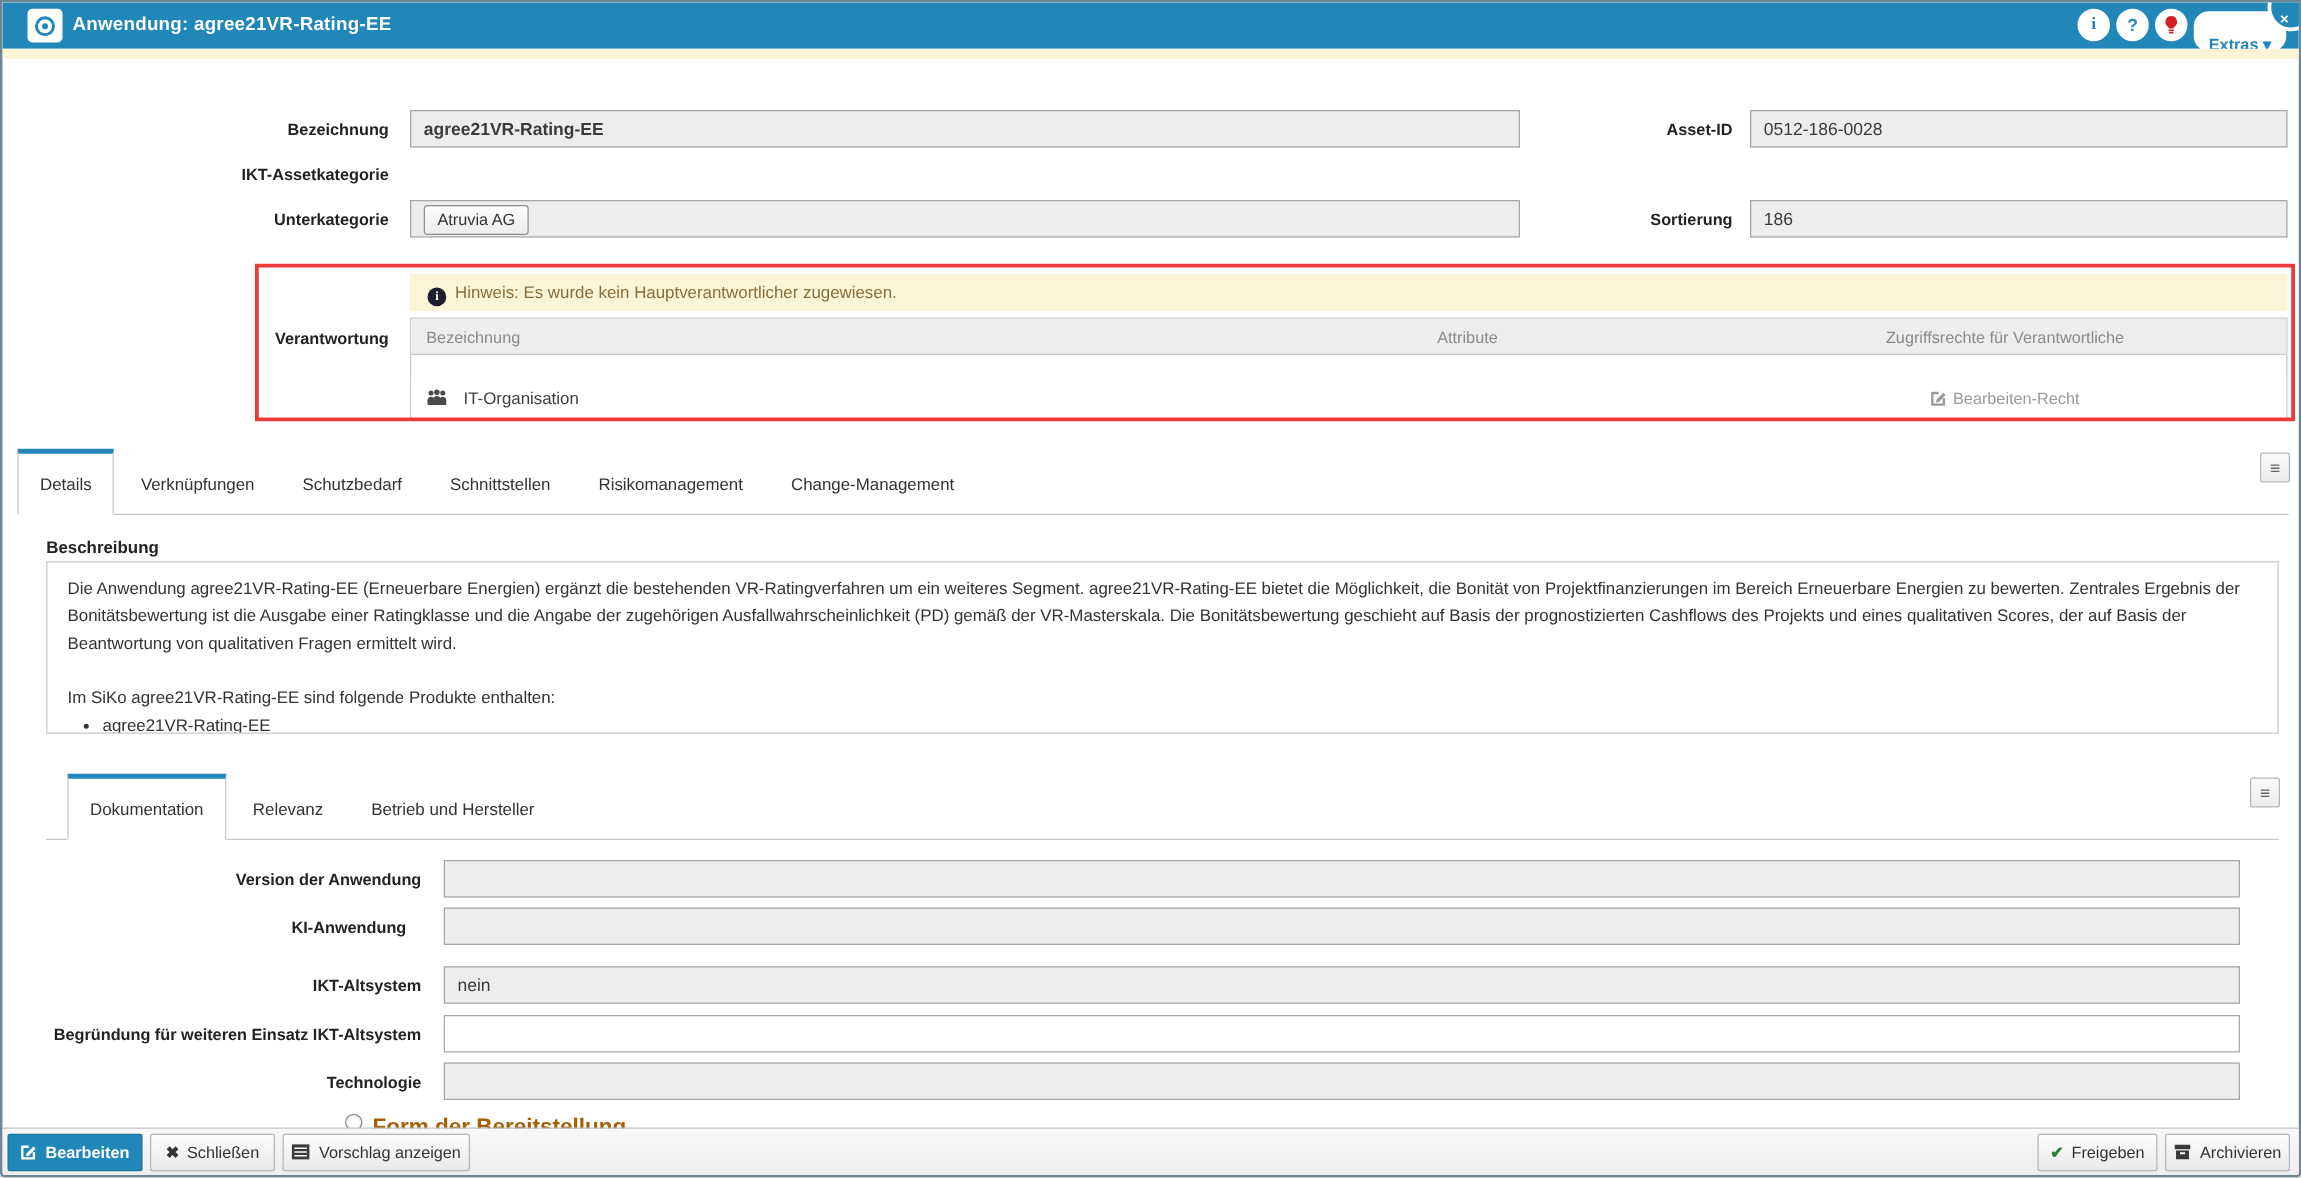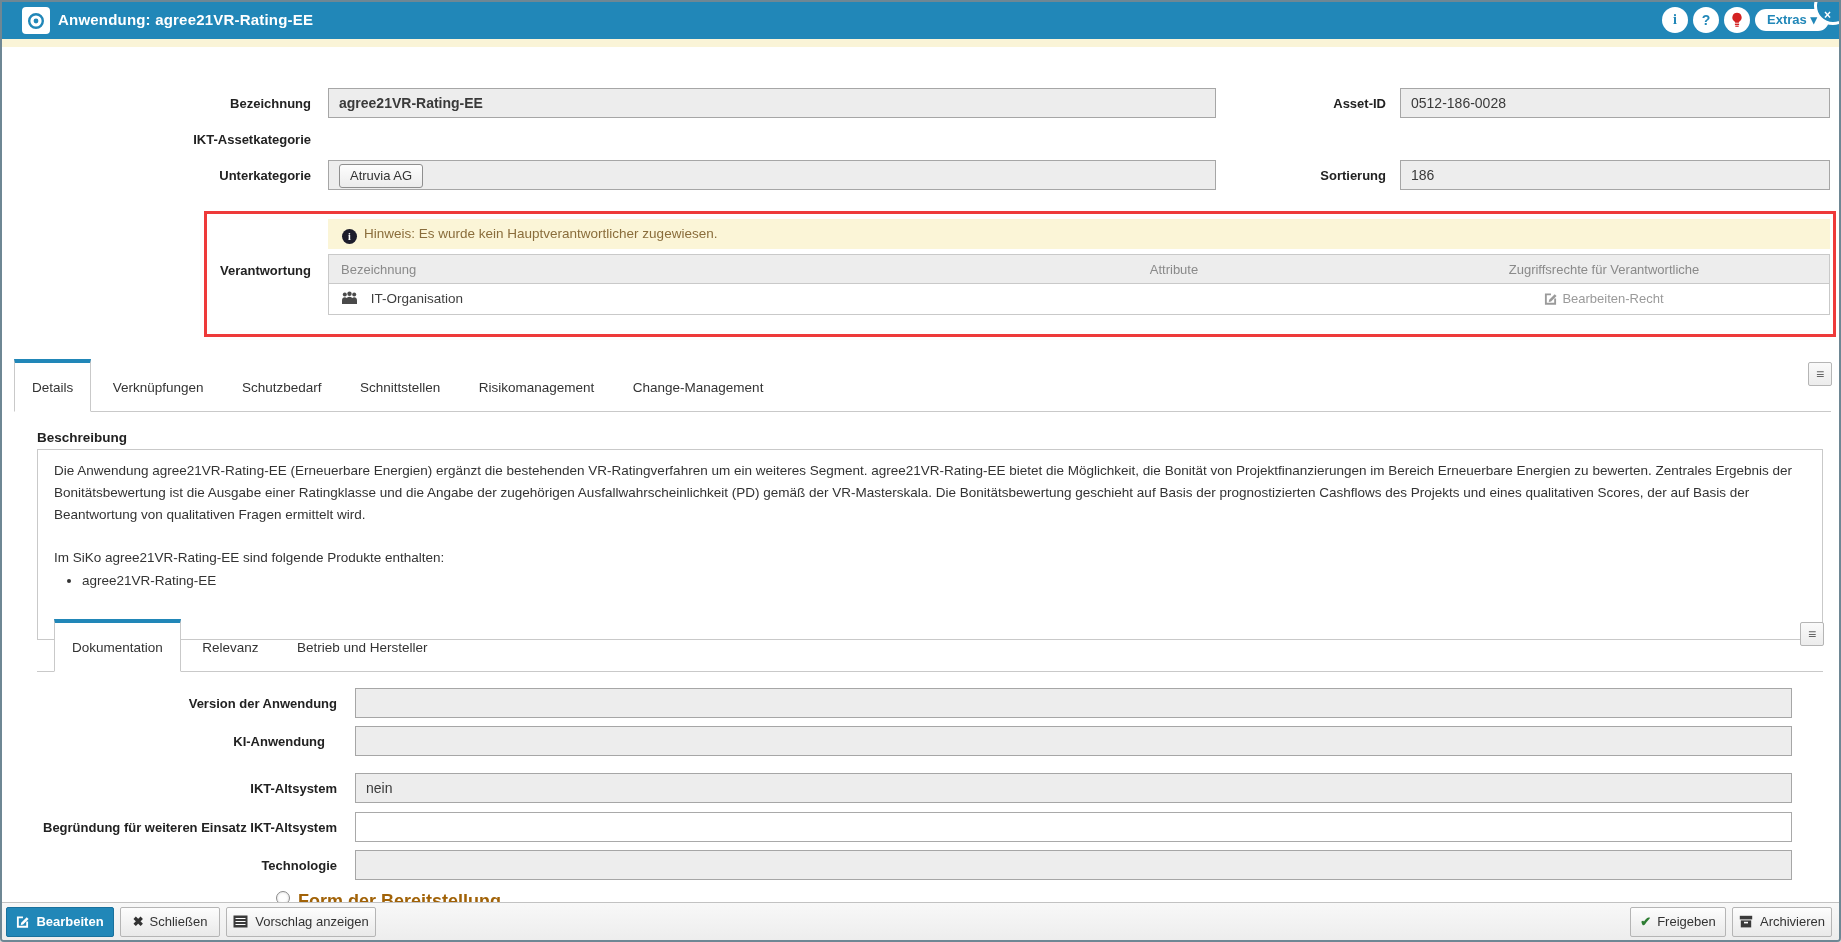--- a/index.html
+++ b/index.html
@@ -8,21 +8,21 @@
   .window { position:relative; width:1841px; height:942px; background:#fff;
             border:2px solid #6e8794; border-radius:0 0 4px 4px; overflow:hidden; }
 
   
   .topbar { position:absolute; left:0; top:0; right:0; height:37px; background:#2187b8; }
   .logo-box { position:absolute; left:20px; top:5px; width:28px; height:27px; background:#fff;
               border-radius:4px; display:flex; align-items:center; justify-content:center; }
   .app-title { position:absolute; left:56px; top:9px; color:#fff; font-weight:bold; font-size:15px; letter-spacing:.2px; }
   .circle-btn { position:absolute; top:5px; width:26px; height:26px; border-radius:50%; background:#fff;
                 color:#2187b8; font-weight:bold; font-size:14px; line-height:26px; text-align:center; cursor:pointer; }
-  .extras-btn { position:absolute; top:7px; left:1753px; height:22px; padding:0 12px; background:#fff;
+  .extras-btn { position:absolute; top:7px; left:1753px; height:22px; padding:16px 12px; background:#fff;
                 border-radius:12px; color:#2187b8; font-weight:bold; font-size:13px; line-height:22px; cursor:pointer; }
   .corner-close { position:absolute; top:-15px; right:-13px; width:38px; height:38px; border-radius:50%;
                   border:3px solid #fff; background:#2187b8; z-index:60; cursor:pointer;
                   color:#fff; font-size:12px; font-weight:bold; text-align:left; }
   .corner-close span { position:absolute; left:7px; top:18px; }
   .cream-strip { position:absolute; left:0; top:37px; right:0; height:8px; background:#faf4d7; }
 
   
   .flabel { position:absolute; font-size:13px; font-weight:bold; color:#222; text-align:right; }
   .input { position:absolute; height:30px; background:#ededed; border:1px solid #a6a6a6;
@@ -35,40 +35,40 @@
 
   
   .warn-banner { position:absolute; left:326px; right:9px; top:217px; height:30px; background:#fbf5d7;
                  font-size:13.5px; color:#8a6d3b; line-height:30px; padding-left:14px; }
   .warn-ico { display:inline-block; width:15px; height:15px; border-radius:50%; background:#1d1d2b; color:#fff;
               font-size:10px; font-weight:bold; text-align:center; line-height:15px; vertical-align:-2px; margin-right:7px;
               font-family:"Liberation Serif", serif; }
   .resp-table { position:absolute; left:326px; right:9px; top:252px; border:1px solid #c9c9c9; background:#fff; }
   .resp-head { display:flex; height:29px; background:#ededed; border-bottom:1px solid #c9c9c9;
                font-size:13px; color:#8a8a8a; line-height:29px; }
-  .resp-row { display:flex; height:30px; background:#fff; font-size:13.5px; color:#3f3f3f; line-height:30px; cursor:pointer; }
+  .resp-row { display:flex; height:30px; background:#fff; font-size:13.5px; color:#3f3f3f; line-height:30px; cursor:pointer;margin-top:20px; }
   .col-name { width:640px; padding-left:12px; }
   .col-attr { width:410px; text-align:center; }
   .col-rights { flex:1; text-align:center; }
   .rights-link { color:#9a9a9a; font-size:13px; cursor:pointer; }
   .red-annotation { position:absolute; left:202px; top:209px; right:3px; height:126px;
                     border:3px solid #ee3a3a; z-index:50; pointer-events:none; }
 
   
   .tabs { position:absolute; border-bottom:1px solid #c9c9c9; height:53px; white-space:nowrap; }
   .tab { display:inline-block; vertical-align:bottom; height:52px; line-height:58px; padding:0 17px;
          font-size:13.5px; color:#333; cursor:pointer; }
   .tab.active { height:53px; margin-bottom:-1px; background:#fff; border:1px solid #c9c9c9;
                 border-bottom-color:#fff; border-top:4px solid #2187b8; line-height:50px; }
   .panel-icon { position:absolute; width:24px; height:24px; border:1px solid #b5b5b5; background:linear-gradient(#fafafa,#ececec);
                 border-radius:2px; color:#666; text-align:center; line-height:22px; font-size:14px; cursor:pointer; }
 
   
   .section-label { position:absolute; font-size:13.5px; font-weight:bold; color:#222; }
-  .desc-box { position:absolute; left:35px; right:16px; top:447px; height:191px; border:1px solid #c9c9c9;
+  .desc-box { position:absolute; left:35px; right:16px; top:447px; height:138px; border:1px solid #c9c9c9;
               background:#fff; padding:10px 16px; font-size:13.5px; color:#333; line-height:1.62; overflow:hidden; }
   .desc-box p { margin:0; }
   .desc-box .gap { height:21px; }
   .desc-box ul { margin:2px 0 0 28px; }
 
   
   .footer { position:absolute; left:0; right:0; bottom:0; height:38px; background:linear-gradient(#f8f8f8,#ededed);
             border-top:1px solid #c2c2c2; z-index:40; }
   .btn { position:absolute; top:4px; height:30px; border:1px solid #b5b5b5; border-radius:2px;
          background:linear-gradient(#fdfdfd,#e9e9e9); font-size:13px; color:#333; text-align:center;

